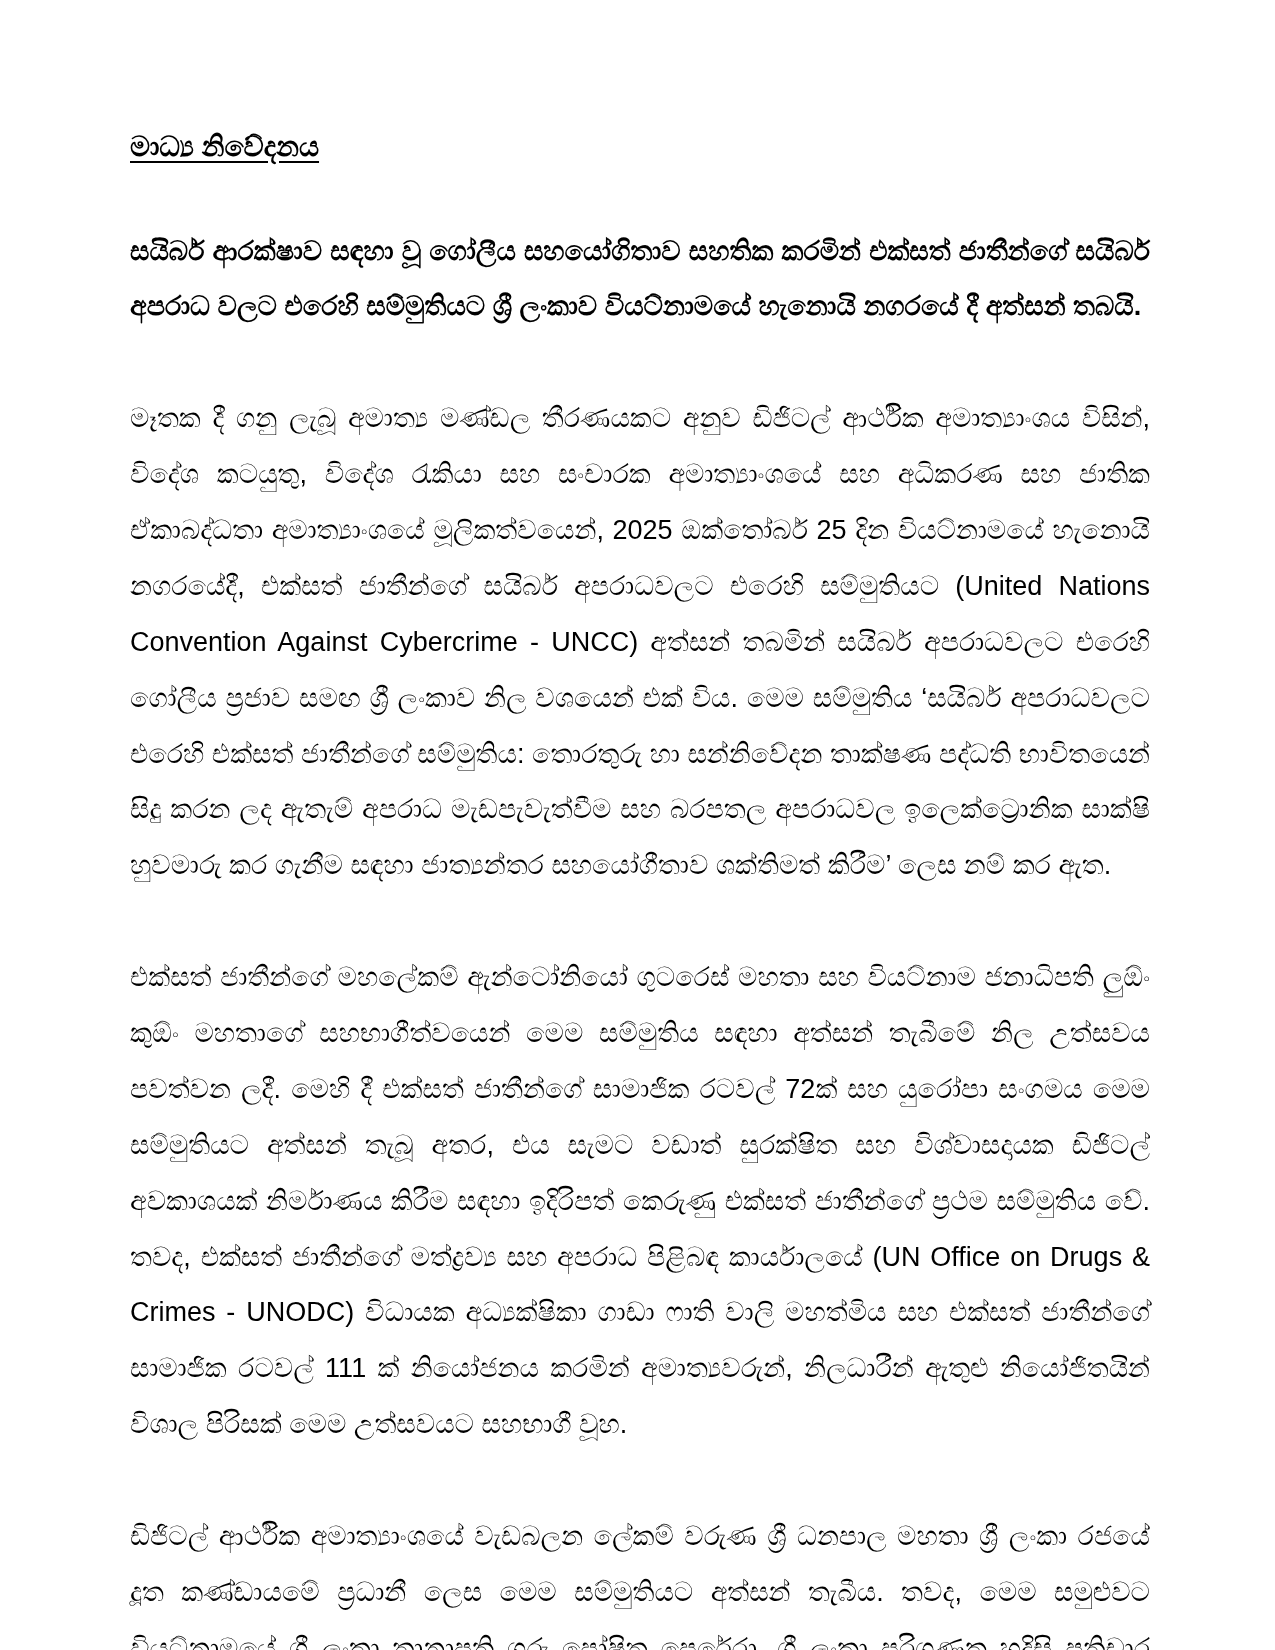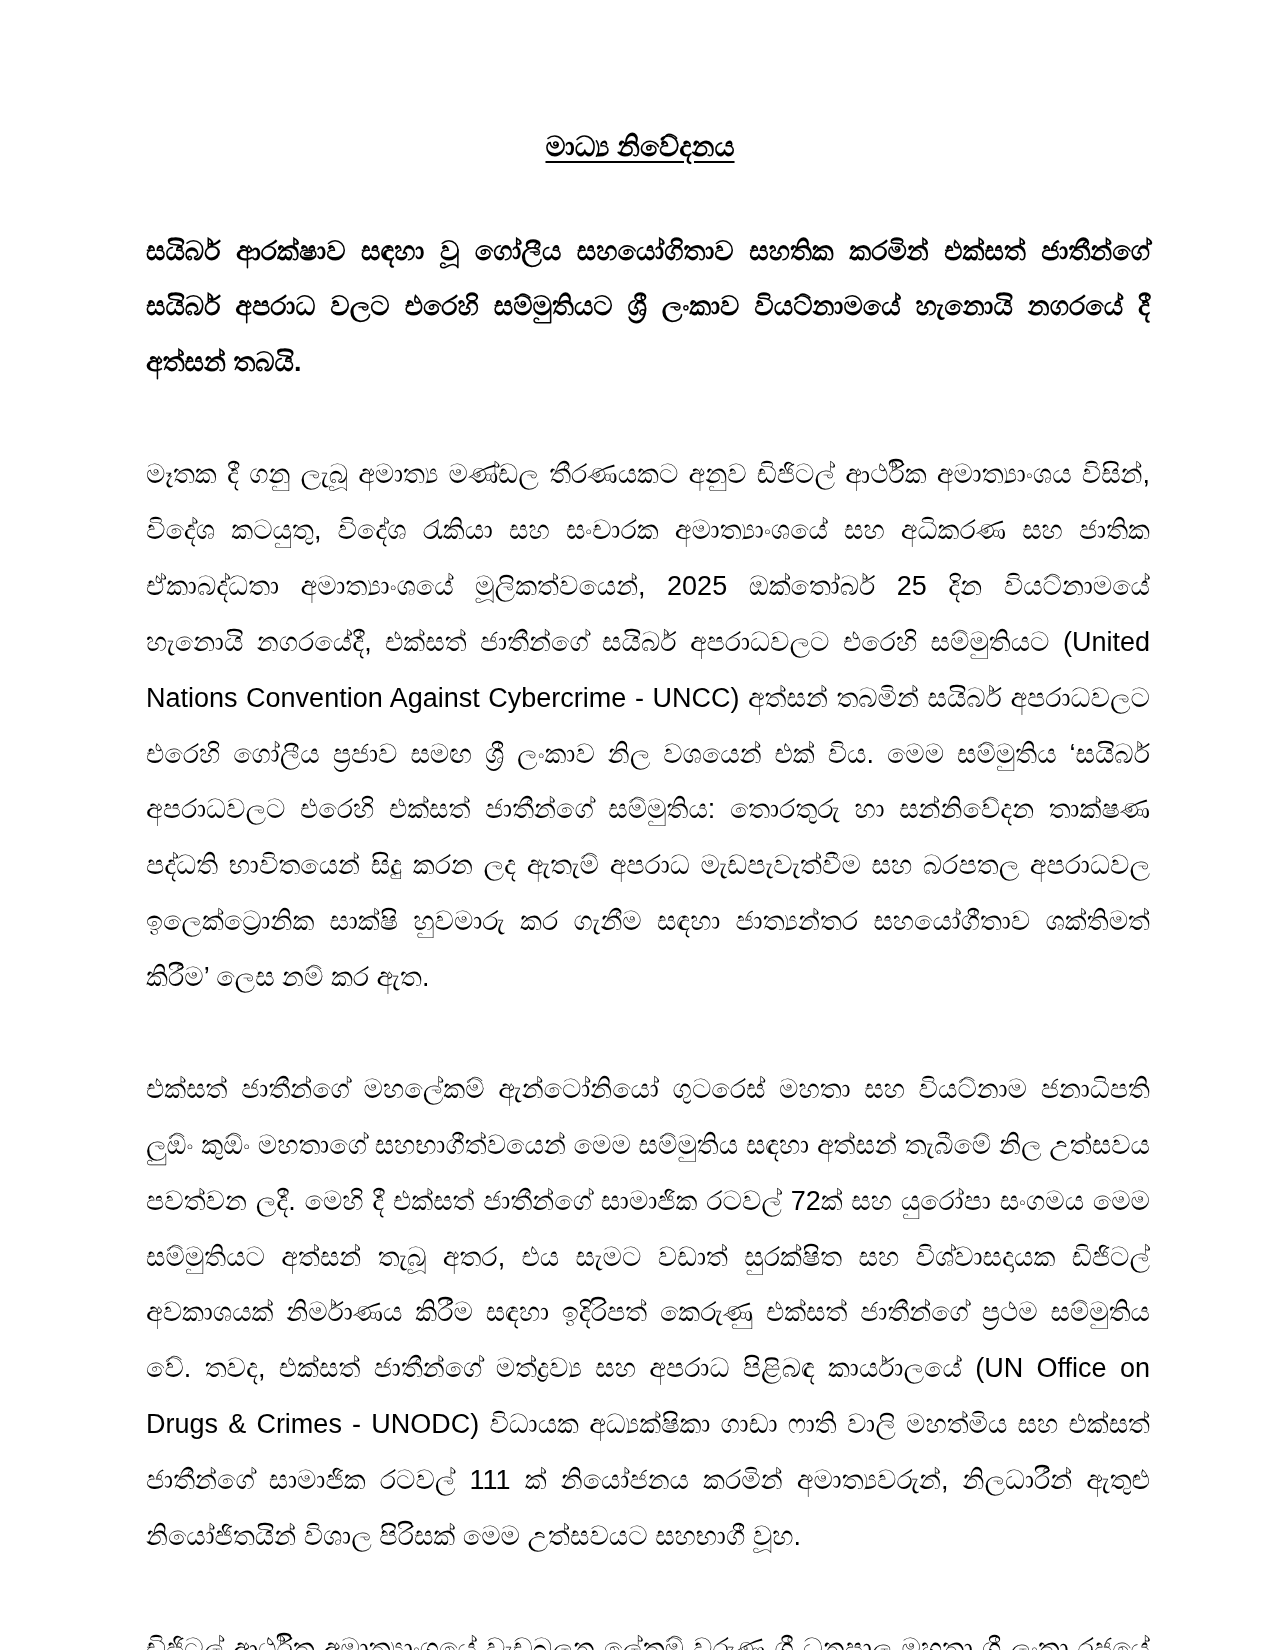--- a/index.html
+++ b/index.html
@@ -17,31 +17,31 @@
     width: 1275px;
     height: 1650px;
     padding: 130px 125px 40px 130px;
     background: #ffffff;
     color: #000000;
     font-family: "Liberation Sans", "DejaVu Sans", sans-serif;
     overflow: hidden;
   }
   .doc-title {
     margin: 0 0 60px 0;
-    text-align: center;
+    text-align: left;
     font-size: 28px;
     font-weight: bold;
     line-height: 1.2;
   }
   .doc-title span {
     text-decoration: underline;
     text-underline-offset: 5px;
   }
   .para {
-    margin: 0 0 56px 16px;
+    margin: 0 0 56px 0;
     font-size: 27px;
     line-height: 2.07;
     text-align: justify;
     text-justify: inter-word;
   }
   .para.lead {
     font-weight: bold;
   }
 </style>
 </head>

